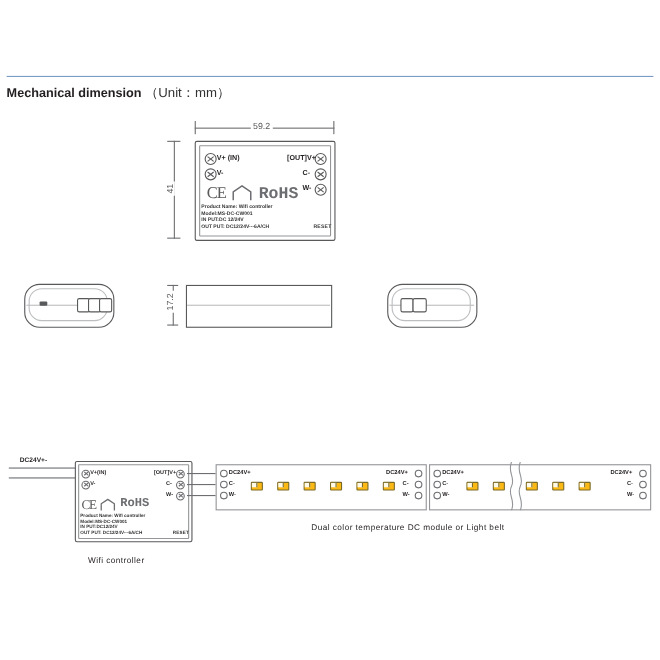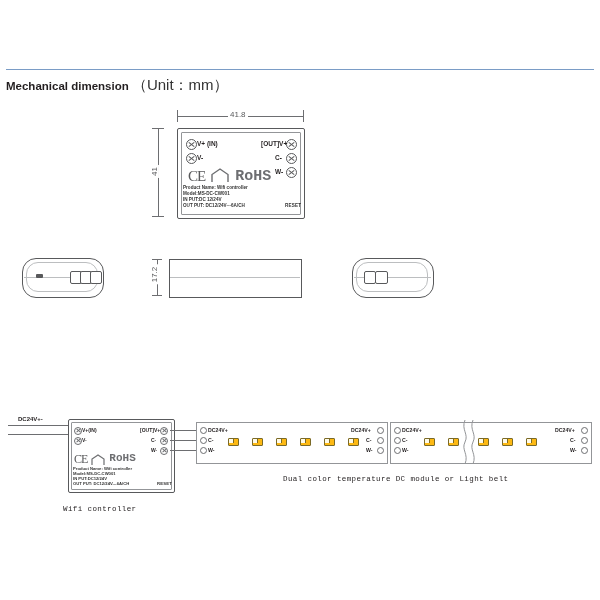--- a/index.html
+++ b/index.html
@@ -9,21 +9,21 @@
     font-family:"Liberation Sans", sans-serif;
     color:#231f20;
     position:relative;
     overflow:hidden;
   }
   .page{position:absolute;inset:0;}
 
   
   .sec-head{position:absolute;font-weight:bold;font-size:11.5px;color:#231f20;white-space:nowrap;}
   .sec-rule{position:absolute;height:1px;background:#7a9cc6;}
-  .sec-unit{font-weight:normal;font-size:15px;color:#333;text-align:right;}
+  .sec-unit{font-weight:normal;font-size:12px;color:#333;text-align:right;}
 
   
   .ln{position:absolute;background:#6d6e71;}
   .lnh{height:1px;}
   .lnv{width:1px;}
 
   
   .dimtxt{position:absolute;font-size:8px;color:#58595b;letter-spacing:0;white-space:nowrap;
           font-family:"Liberation Sans", sans-serif;background:#fff;padding:0 2px;}
   .dimtxt.vert{transform:rotate(-90deg);transform-origin:center center;}
@@ -65,38 +65,38 @@
 
   
   .wire{position:absolute;background:#6d6e71;height:1px;}
   .strip{position:absolute;border:1px solid #939598;background:#fff;}
   .pad{position:absolute;width:5px;height:5px;border:1px solid #6d6e71;border-radius:50%;background:#fff;}
   .padlbl{position:absolute;font-size:5.2px;color:#231f20;white-space:nowrap;font-weight:bold;
           font-family:"Liberation Sans", sans-serif;}
   .led{position:absolute;width:9px;height:6px;background:#fdb913;border:1px solid #7a6a28;border-radius:1px;}
   .led .dot{position:absolute;left:0px;top:0px;width:3.5px;height:4px;background:#fffbe8;border-right:1px solid #7a6a28;}
   .caption{position:absolute;font-size:7.5px;color:#231f20;white-space:nowrap;
-           font-family:Liberation Mono, monospace;letter-spacing:0.4px;}
+           font-family:Liberation Sans, sans-serif;letter-spacing:0.4px;}
   .break{position:absolute;}
 </style>
 </head>
 <body>
 
 <div class="page">
 
   <div class="sec-rule" style="left:6px;top:69px;width:588px;"></div>
   <div class="sec-head" style="left:6px;top:76px;">
     <span>Mechanical dimension</span>
     <span class="sec-unit">（Unit：mm）</span>
   </div>
 
   <div class="tick" style="left:177px;top:110px;width:1px;height:12px;"></div>
   <div class="tick" style="left:303px;top:110px;width:1px;height:12px;"></div>
   <div class="ln lnh" style="left:177px;top:116px;width:127px;"></div>
-  <div class="dimtxt" style="left:228px;top:110px;">41.8</div>
+  <div class="dimtxt" style="left:228px;top:110px;">59.2</div>
 
   <div class="tick" style="left:152px;top:128px;width:12px;height:1px;"></div>
   <div class="tick" style="left:152px;top:216px;width:12px;height:1px;"></div>
   <div class="ln lnv" style="left:158px;top:128px;height:89px;"></div>
   <div class="dimtxt vert" style="left:148px;top:167px;">41</div>
 
   <div class="ctrl-outer" style="left:177px;top:128px;width:126px;height:89px;"></div>
   <div class="ctrl-inner" style="left:181px;top:132px;width:118px;height:81px;"></div>
 
   <div class="term" style="left:186px;top:139px;"></div>
@@ -177,21 +177,21 @@
     </span>
     <span class="rohs" style="font-size:11px;">RoHS</span>
   </div>
 
   <div class="plabel" style="left:73px;top:466px;font-size:4.2px;">Product Name: Wifi controller</div>
   <div class="plabel" style="left:73px;top:471px;font-size:4.2px;">Model:MS-DC-CW001</div>
   <div class="plabel" style="left:73px;top:476px;font-size:4.2px;">IN PUT:DC12/24V</div>
   <div class="plabel" style="left:73px;top:481px;font-size:4.2px;">OUT PUT: DC12/24V---6A/CH</div>
   <div class="reset" style="left:157px;top:481px;font-size:4.2px;">RESET</div>
 
-  <div class="caption" style="left:63px;top:505px;">Wifi controller</div>
+  <div class="caption" style="left:80px;top:505px;">Wifi controller</div>
 
   <div class="wire" style="left:170px;top:430px;width:28px;"></div>
   <div class="wire" style="left:170px;top:440px;width:28px;"></div>
   <div class="wire" style="left:170px;top:450px;width:28px;"></div>
 
   <div class="strip" style="left:196px;top:422px;width:190px;height:40px;"></div>
 
   <div class="pad" style="left:200px;top:427px;"></div>
   <div class="padlbl" style="left:208px;top:427px;">DC24V+</div>
   <div class="pad" style="left:200px;top:437px;"></div>

